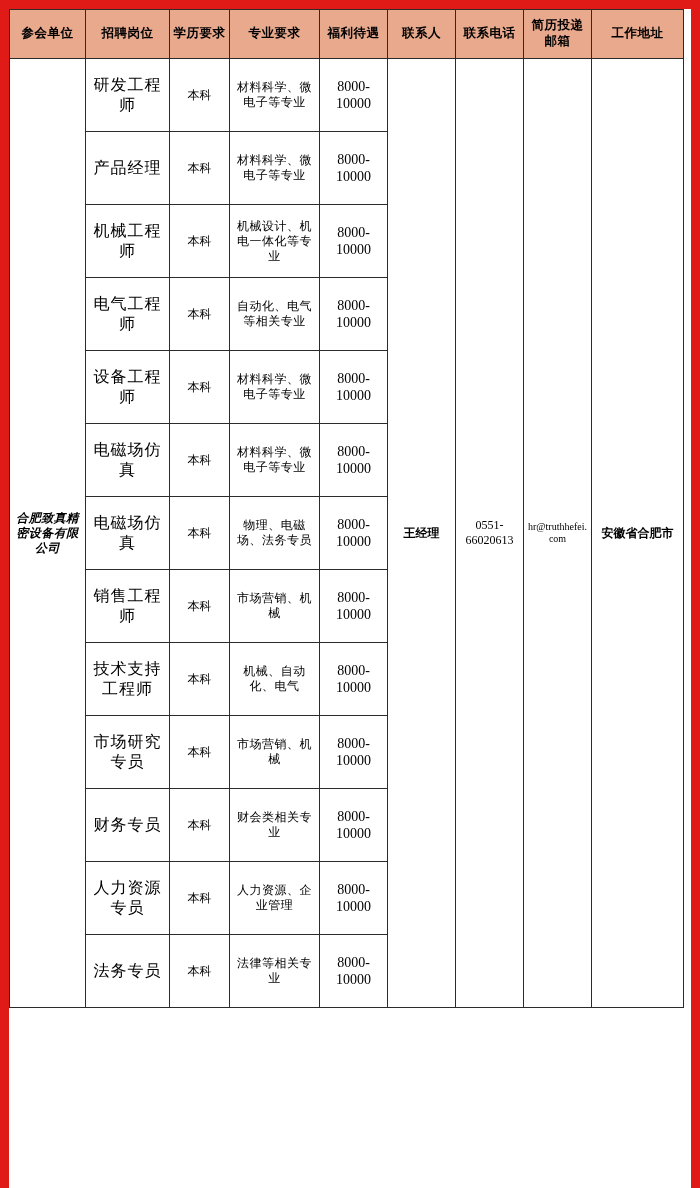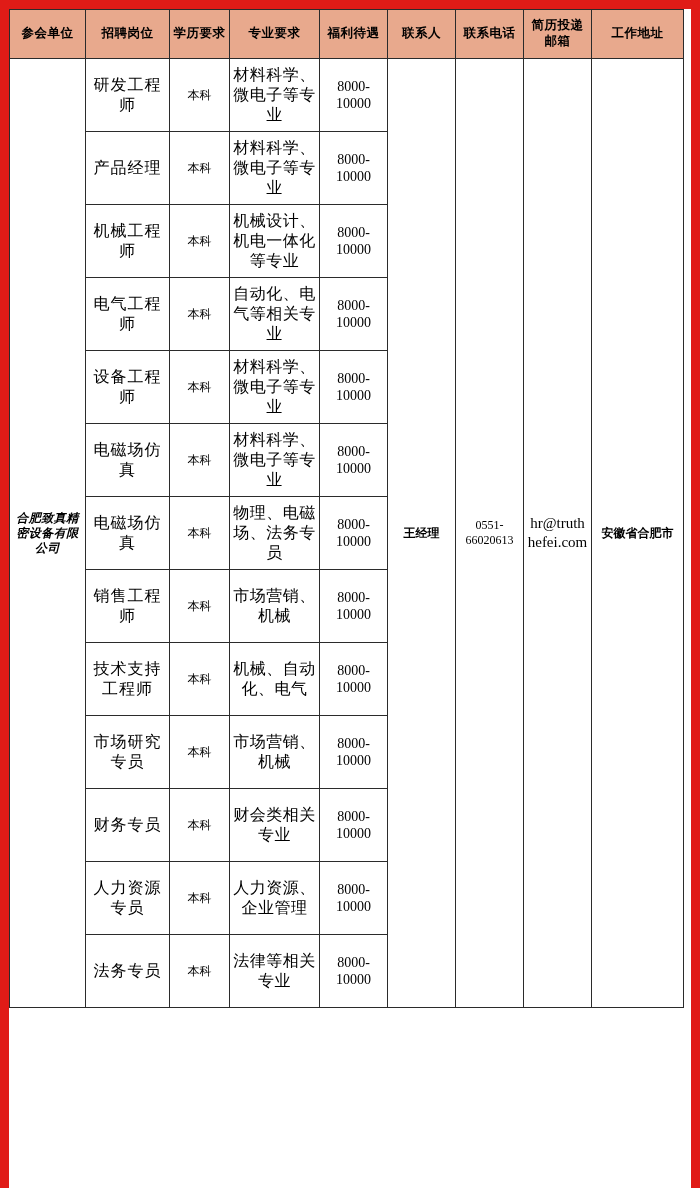--- a/index.html
+++ b/index.html
@@ -75,32 +75,32 @@
     font-style: italic;
   }
   td.position {
     letter-spacing: 1px;
     font-size: 16px;
   }
   td.edu {
     font-size: 12px;
   }
   td.major {
-    font-size: 16px;
+    font-size: 12px;
     letter-spacing: 0.5px;
   }
   td.salary {
     font-size: 14px;
   }
   td.contact, td.phone, td.workplace {
     font-size: 12px;
     font-weight: bold;
   }
   td.email {
-    font-size: 15px;
+    font-size: 10px;
     word-break: break-all;
   }
   td.phone {
     font-weight: normal;
   }
   td.email {
     font-weight: normal;
   }
   col.c-company { width: 76px; }
   col.c-position { width: 84px; }

